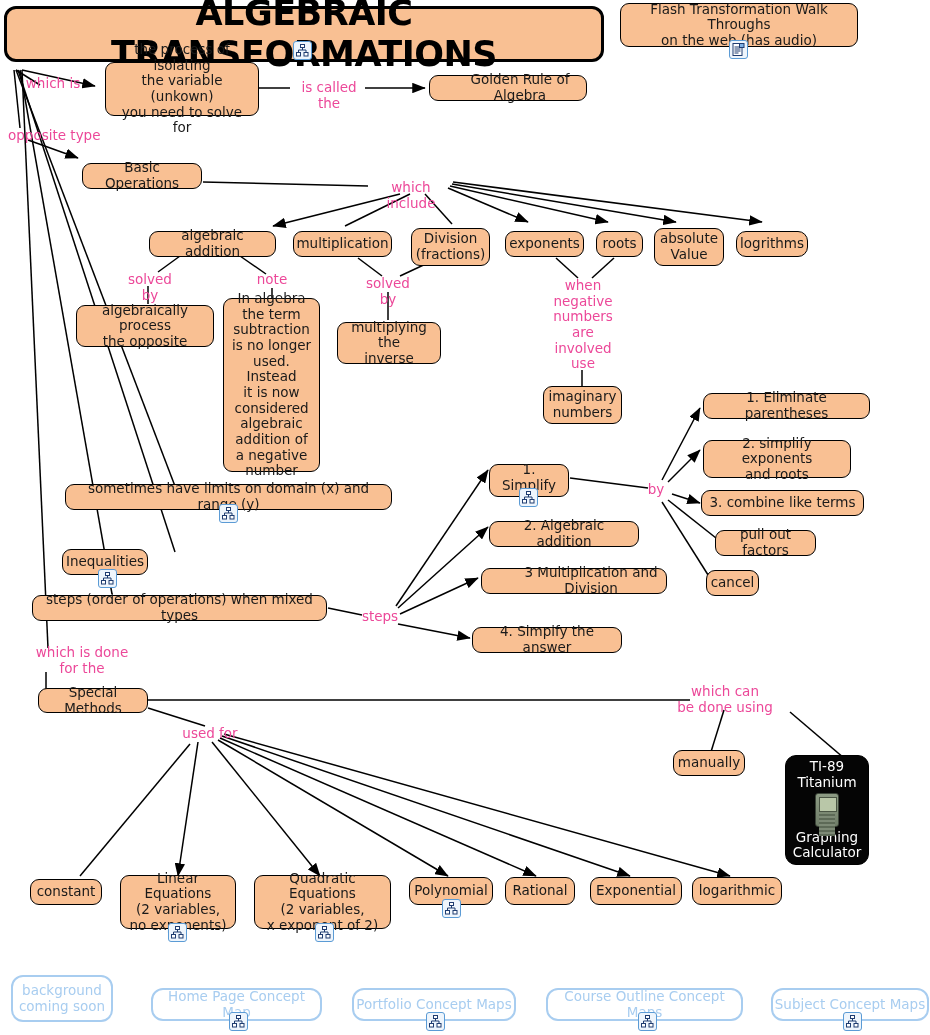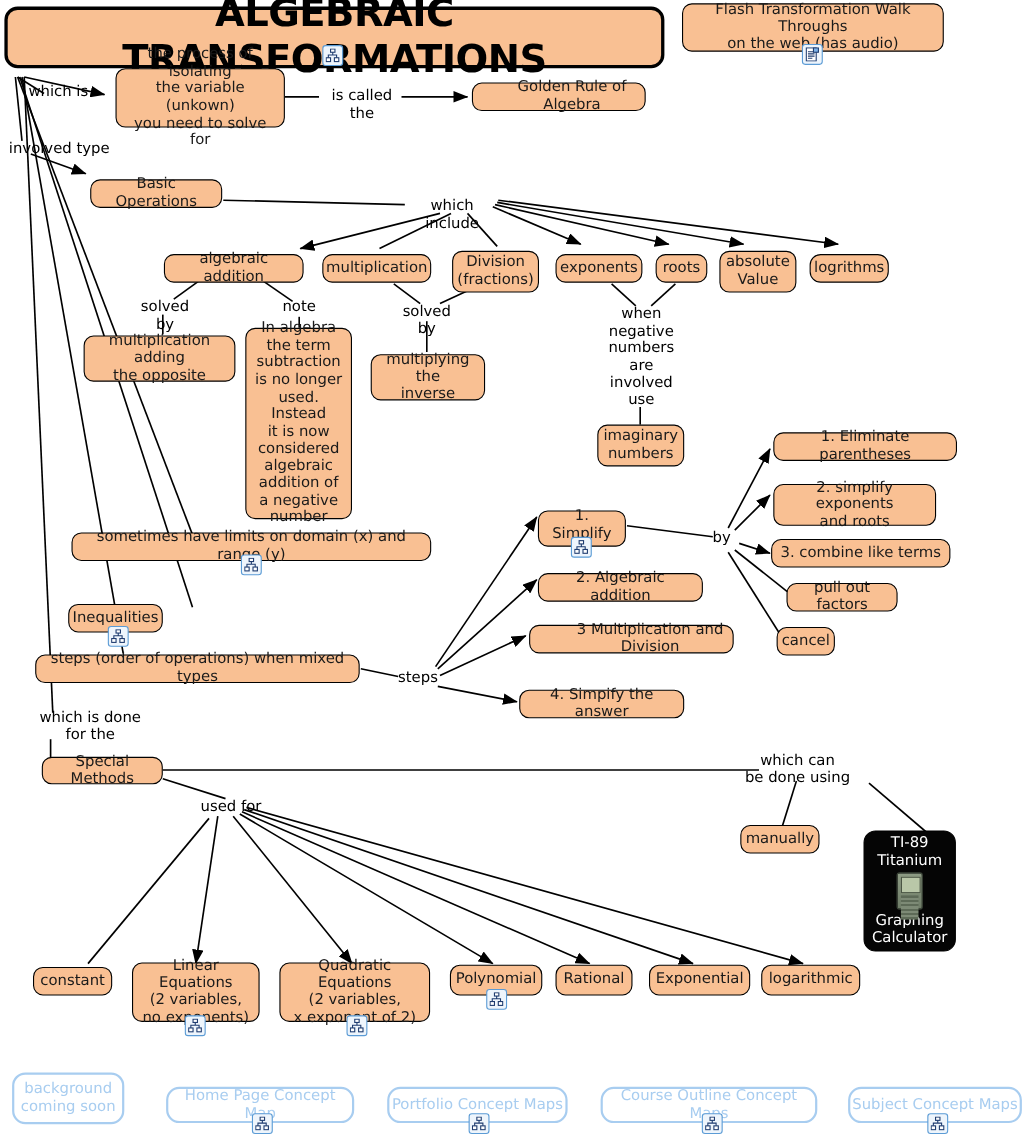--- a/index.html
+++ b/index.html
@@ -10,21 +10,21 @@
 
   .node{position:absolute;box-sizing:border-box;
         background:#f9c093;border:1.6px solid #000;border-radius:9px;
         color:#1a1a1a;text-align:center;display:flex;align-items:center;
         justify-content:center;line-height:1.16;padding:3px 6px;
         font-size:13.5px;white-space:pre-line;}
   .title-node{background:#f9c093;border:3px solid #000;border-radius:12px;
         font-size:35px;font-weight:bold;letter-spacing:-0.5px;color:#000;}
   .dark-node{background:#050505;border:1.6px solid #000;border-radius:11px;
         color:#ffffff;flex-direction:column;font-size:13.5px;}
-  .lbl{position:absolute;font-size:13.5px;color:#000000;text-align:center;
+  .lbl{position:absolute;font-size:13.5px;color:#ec4899;text-align:center;
         line-height:1.16;white-space:pre-line;background:transparent;}
   .navbox{position:absolute;box-sizing:border-box;background:#ffffff;
         border:2.6px solid #a8cdf0;border-radius:12px;color:#a8cdf0;
         font-size:13.5px;text-align:center;display:flex;align-items:center;
         justify-content:center;line-height:1.18;white-space:pre-line;}
 
   .cmicon{position:absolute;width:19px;height:19px;border:1.5px solid #5b9bd5;
         border-radius:3px;background:#eef5fc;box-sizing:border-box;
         display:flex;align-items:center;justify-content:center;}
   .cmicon svg{display:block;}
@@ -146,21 +146,21 @@
   <div class="node" style="left:105px;top:62px;width:154px;height:54px;">
     <span>the process of isolating
 the variable (unkown)
 you need to solve for</span>
   </div>
   <div class="lbl" style="left:294px;top:80px;width:70px;">is called the</div>
   <div class="node" style="left:429px;top:75px;width:158px;height:26px;padding-left:30px;">
     <span>Golden Rule of Algebra</span>
   </div>
 
-  <div class="lbl" style="left:8px;top:128px;width:100px;text-align:left;">involved type</div>
+  <div class="lbl" style="left:8px;top:128px;width:100px;text-align:left;">opposite type</div>
   <div class="node" style="left:82px;top:163px;width:120px;height:26px;">
     <span>Basic Operations</span>
   </div>
   <div class="lbl" style="left:366px;top:180px;width:90px;">which include</div>
 
   <div class="node" style="left:149px;top:231px;width:127px;height:26px;">
     <span>algebraic addition</span>
   </div>
   <div class="node" style="left:293px;top:231px;width:99px;height:26px;">
     <span>multiplication</span>
@@ -181,21 +181,21 @@
   </div>
   <div class="node" style="left:736px;top:231px;width:72px;height:26px;border-radius:10px;">
     <span>logrithms</span>
   </div>
 
   <div class="lbl" style="left:118px;top:272px;width:64px;">solved by</div>
   <div class="lbl" style="left:252px;top:272px;width:40px;">note</div>
   <div class="lbl" style="left:356px;top:276px;width:64px;">solved by</div>
 
   <div class="node" style="left:76px;top:305px;width:138px;height:42px;">
-    <span>multiplication adding
+    <span>algebraically process
 the opposite</span>
   </div>
   <div class="node" style="left:223px;top:298px;width:97px;height:174px;">
     <span>In algebra
 the term
 subtraction
 is no longer
 used. Instead
 it is now
 considered

